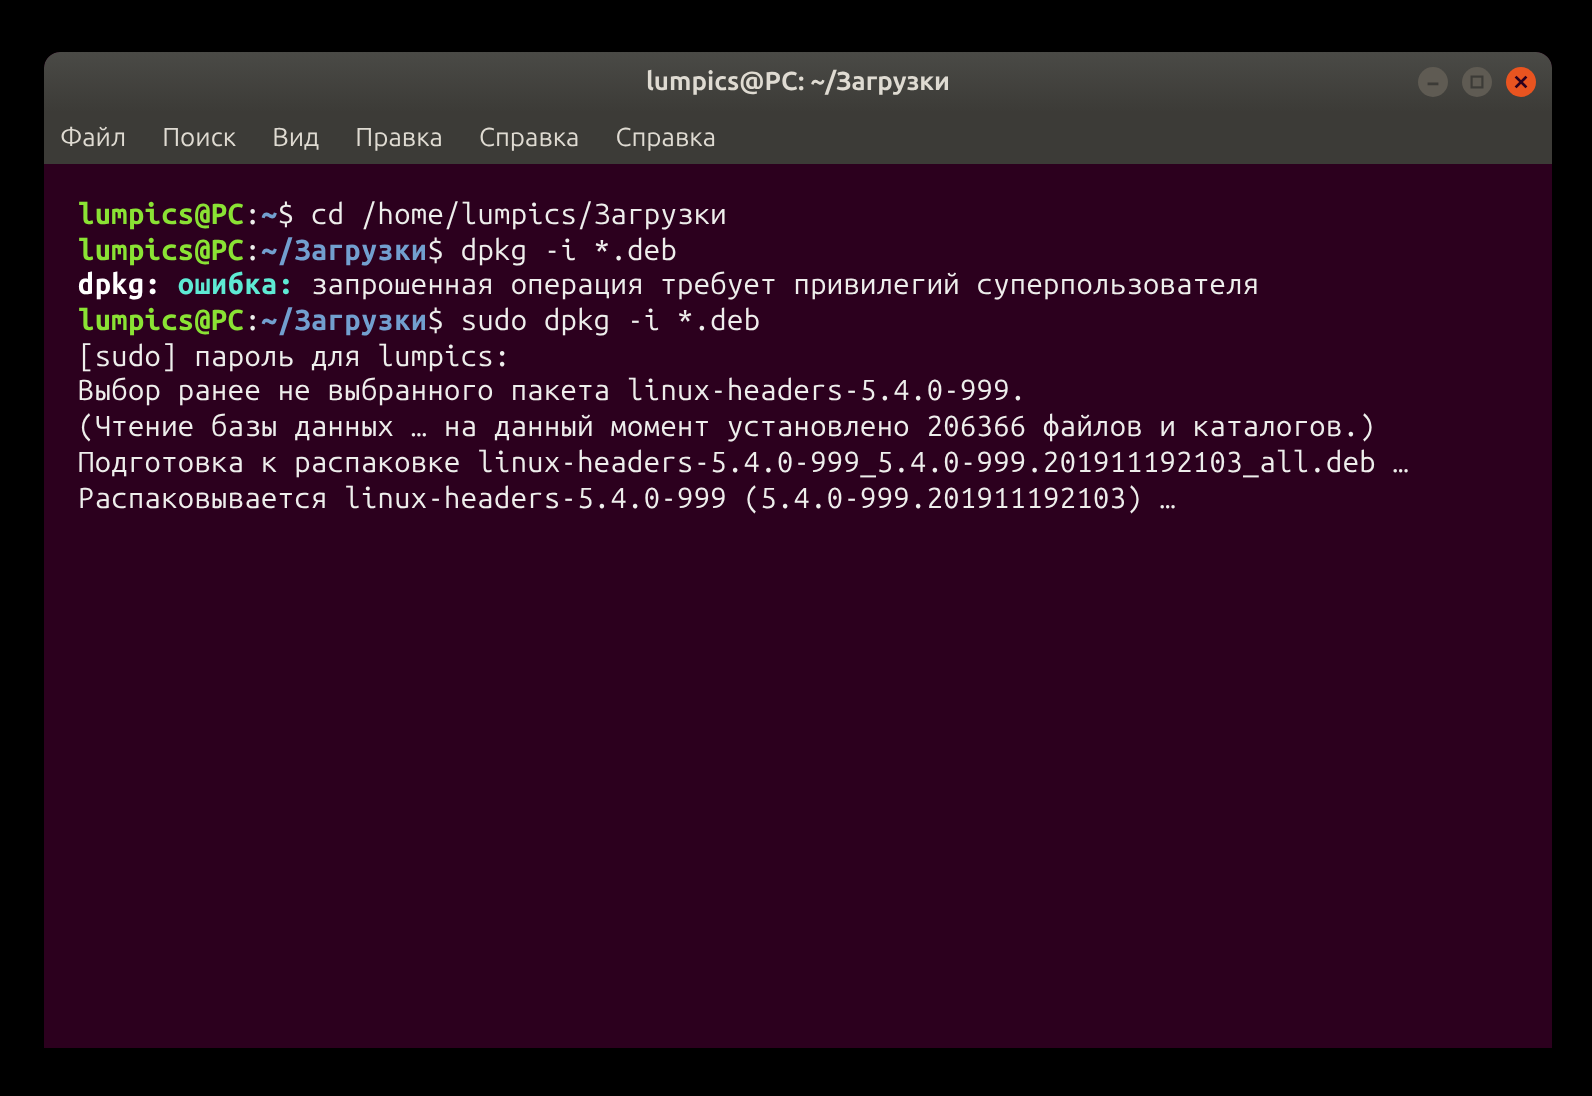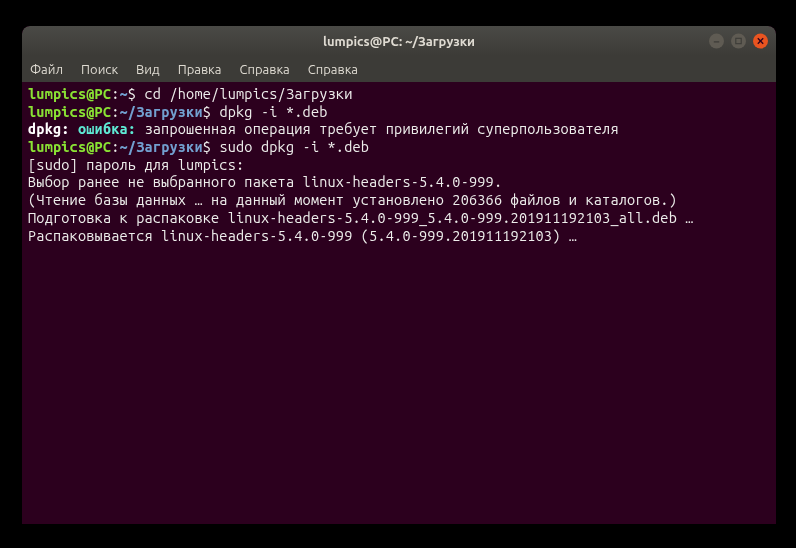--- a/index.html
+++ b/index.html
@@ -75,27 +75,28 @@
       gap: 2px;
     }
     .menu-item {
       color: #dfdbd2;
       font-family: "Ubuntu", sans-serif;
       font-size: 13px;
       padding: 3px 8px;
       cursor: pointer;
     }
     .terminal-body {
-      padding: 3px 6px;
+      padding: 16px 6px;
       font-size: 14.5px;
       line-height: 1.22;
       color: #fff;
       font-family: "Ubuntu Mono", "DejaVu Sans Mono", monospace;
       white-space: pre;
       letter-spacing: 0.2px;
+      margin-left: 11px;
     }
     .line {
       display: block;
     }
     .user { color: #8ae234; font-weight: bold; }
     .path { color: #729fcf; font-weight: bold; }
     .white { color: #eeeeec; }
     .bold-white { color: #fff; font-weight: bold; text-align: center; }
     .red { color: #5eead4; font-weight: bold; }
   </style>

